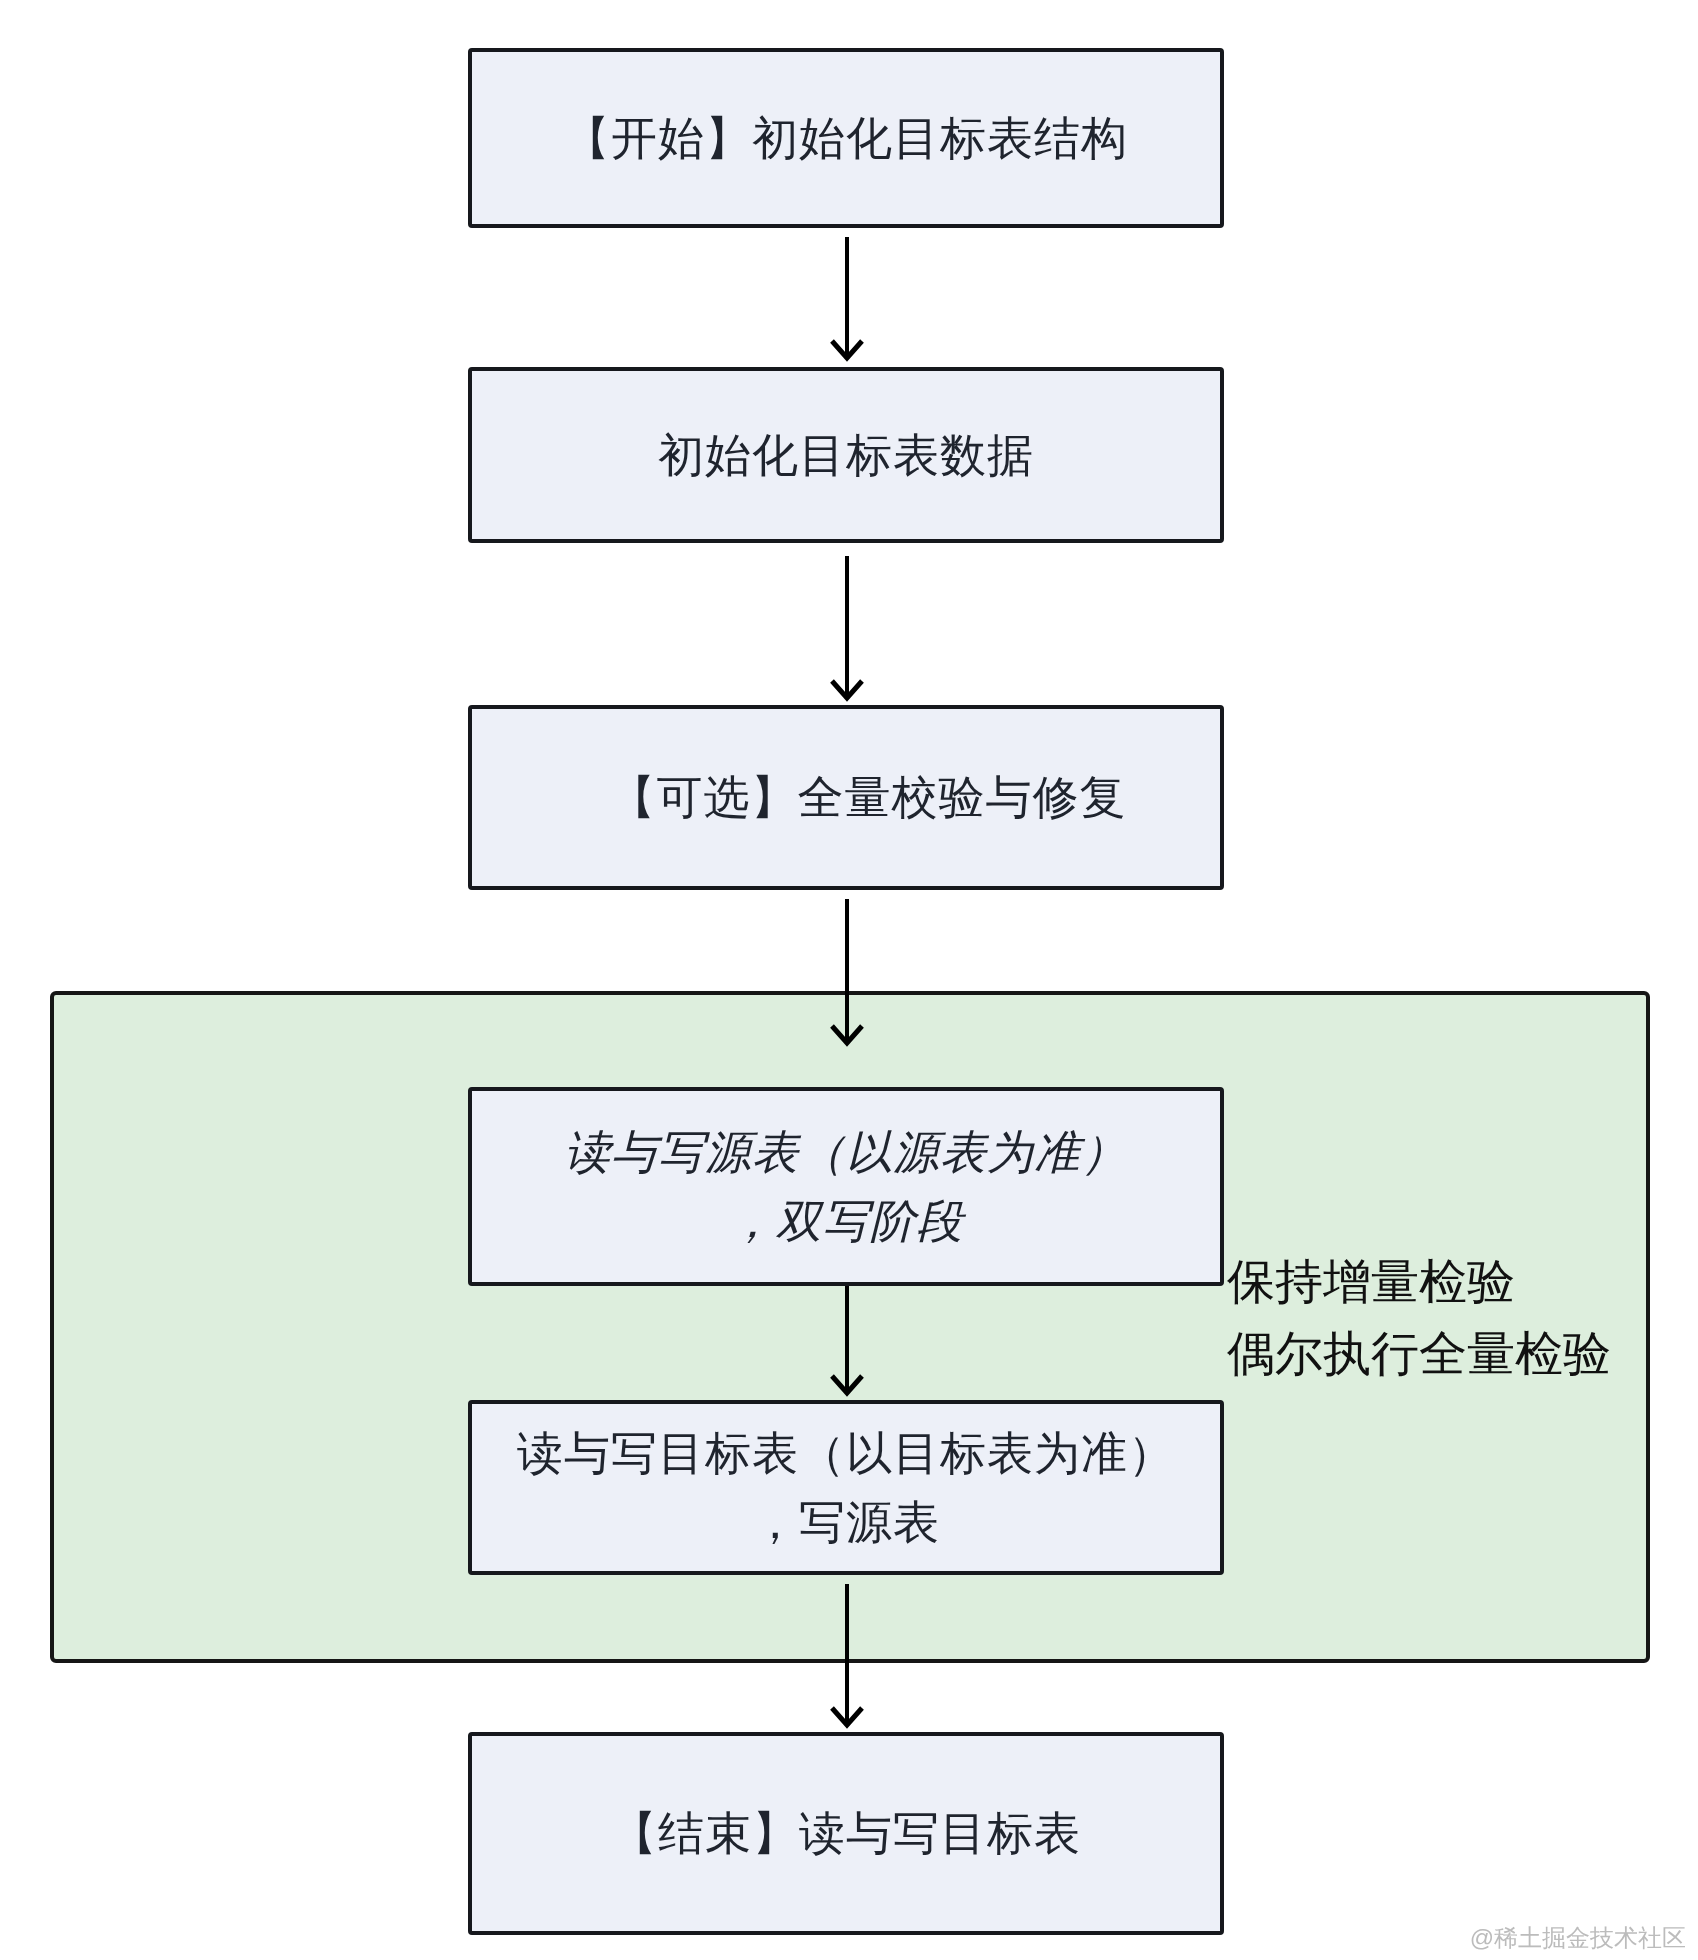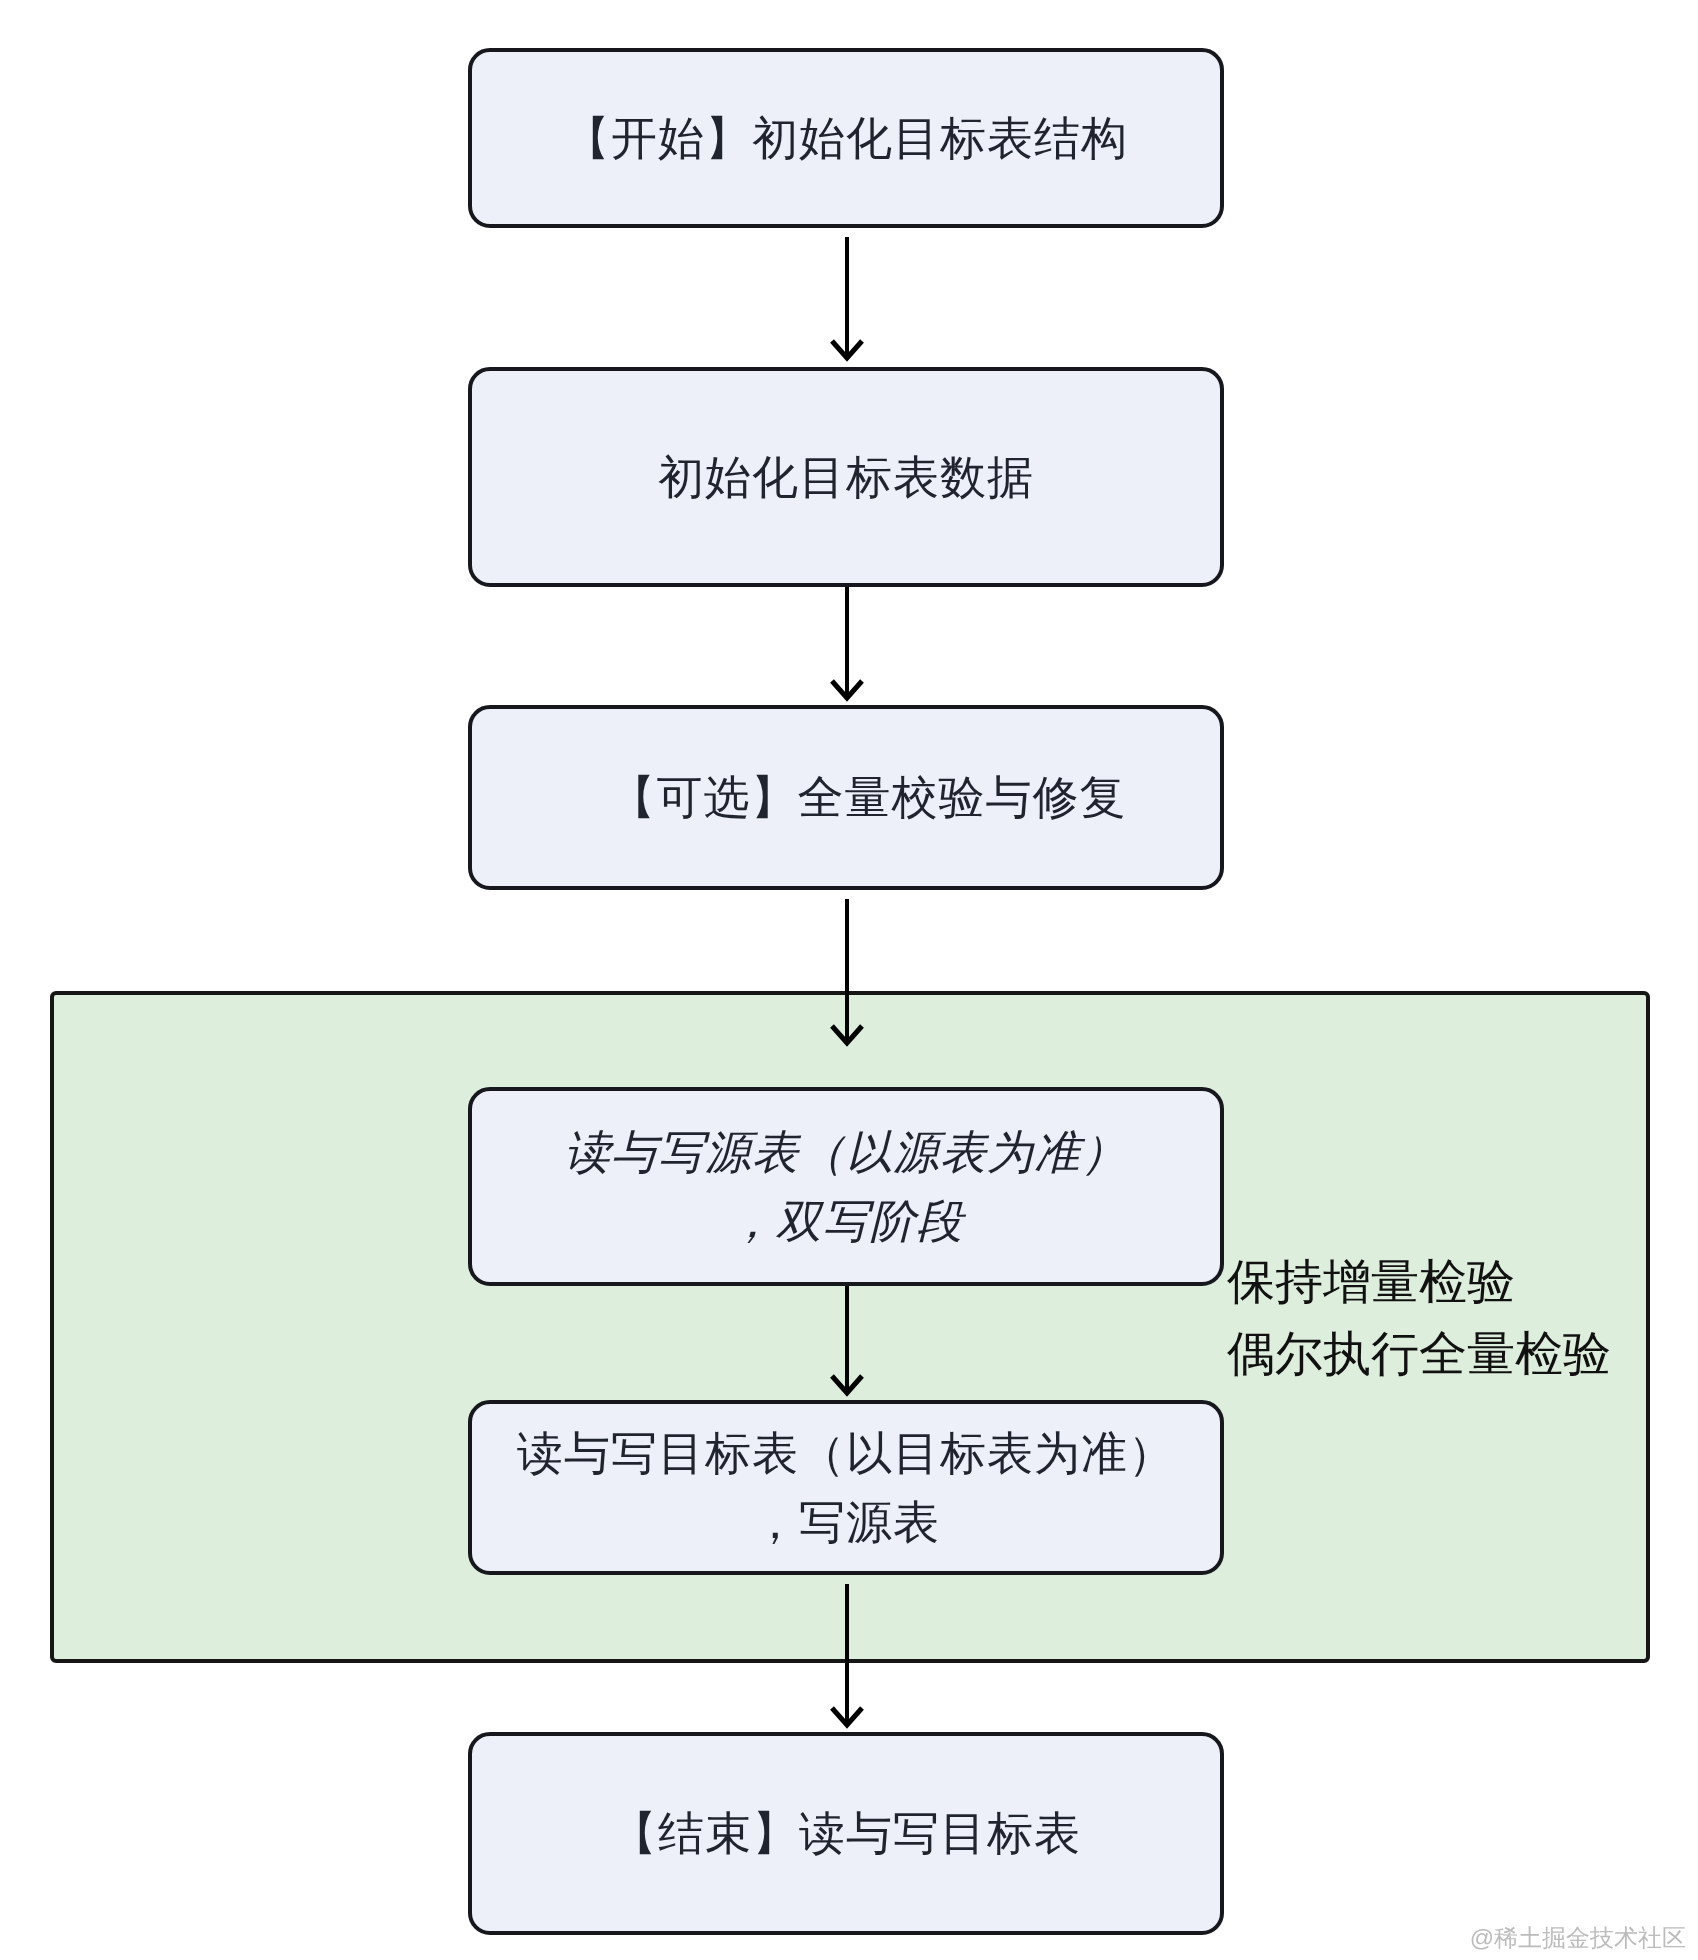--- a/index.html
+++ b/index.html
@@ -40,33 +40,33 @@
   }
 
   
   .node {
     position: absolute;
     left: 468px;
     width: 756px;
     box-sizing: border-box;
     background: #edf0f8;
     border: 4px solid #16181d;
-    border-radius: 22px;
+    border-radius: 4px;
     display: flex;
     flex-direction: column;
     align-items: center;
     justify-content: center;
     text-align: center;
     font-size: 46px;
     line-height: 1.5;
     color: #1f242e;
     letter-spacing: 1px;
   }
   .n1 { top: 48px;   height: 180px; }
-  .n2 { top: 367px;  height: 220px; }
+  .n2 { top: 367px;  height: 176px; }
   .n3 { top: 705px;  height: 185px; padding-left: 44px; }
   .n4 { top: 1087px; height: 199px; font-style: italic; }
   .n5 { top: 1400px; height: 175px; font-family: Liberation Serif, serif; }
   .n6 { top: 1732px; height: 203px; }
 
   
   svg.arrows {
     position: absolute;
     inset: 0;
     pointer-events: none;

